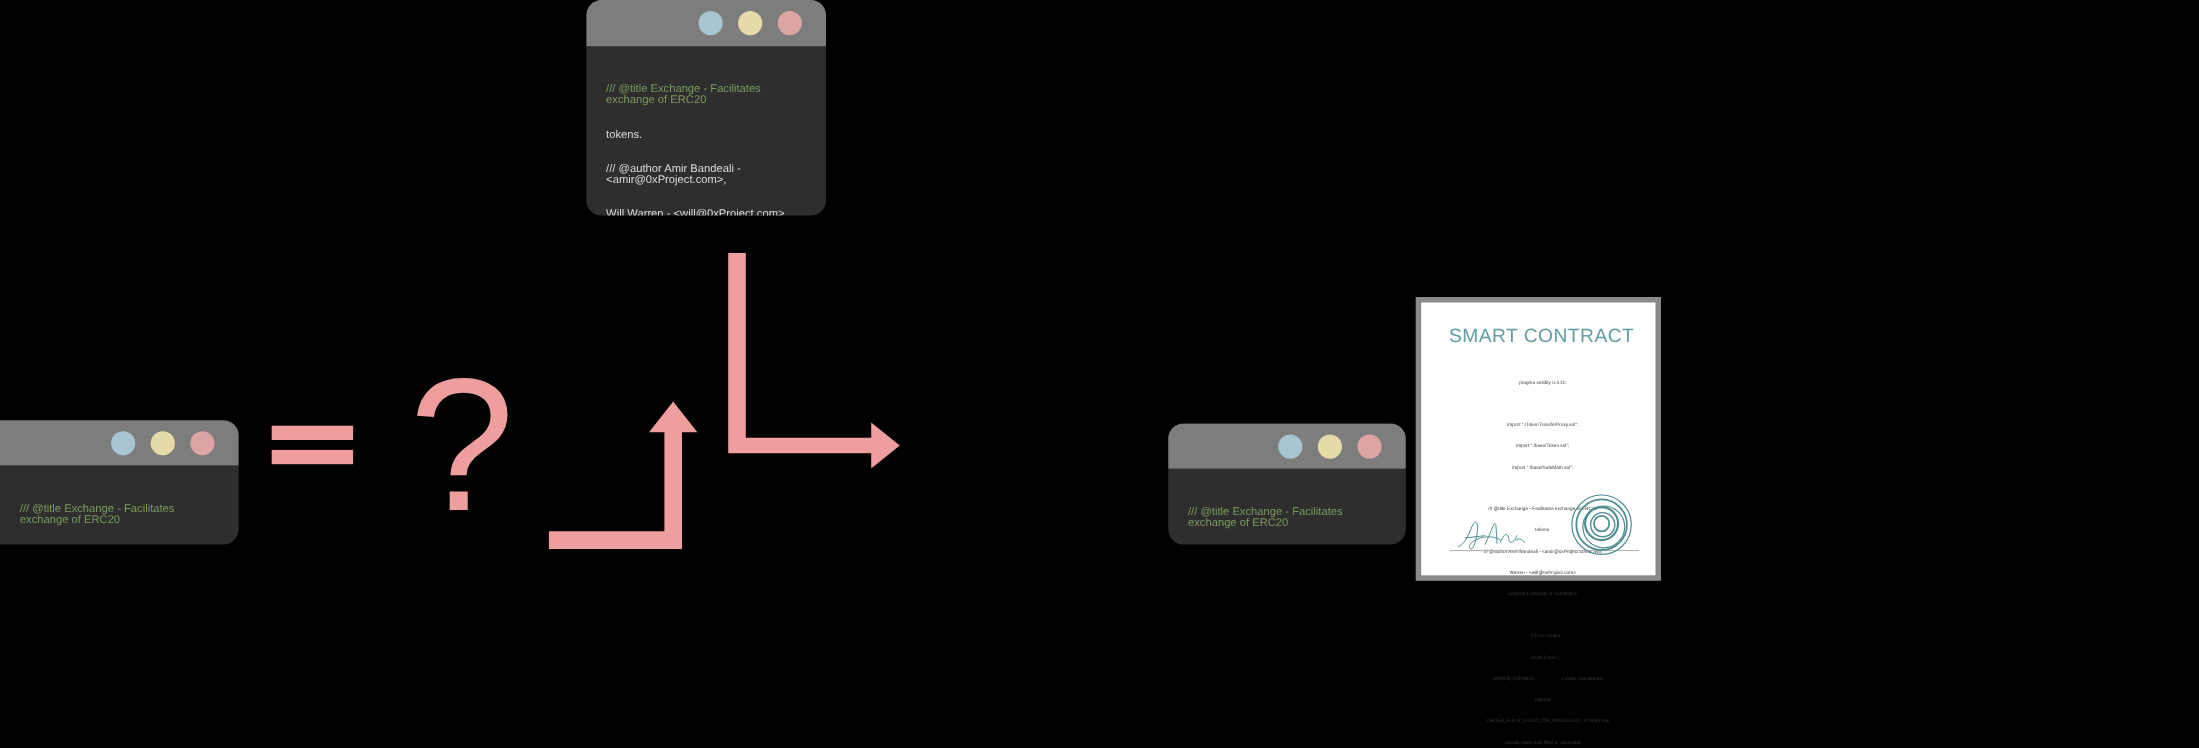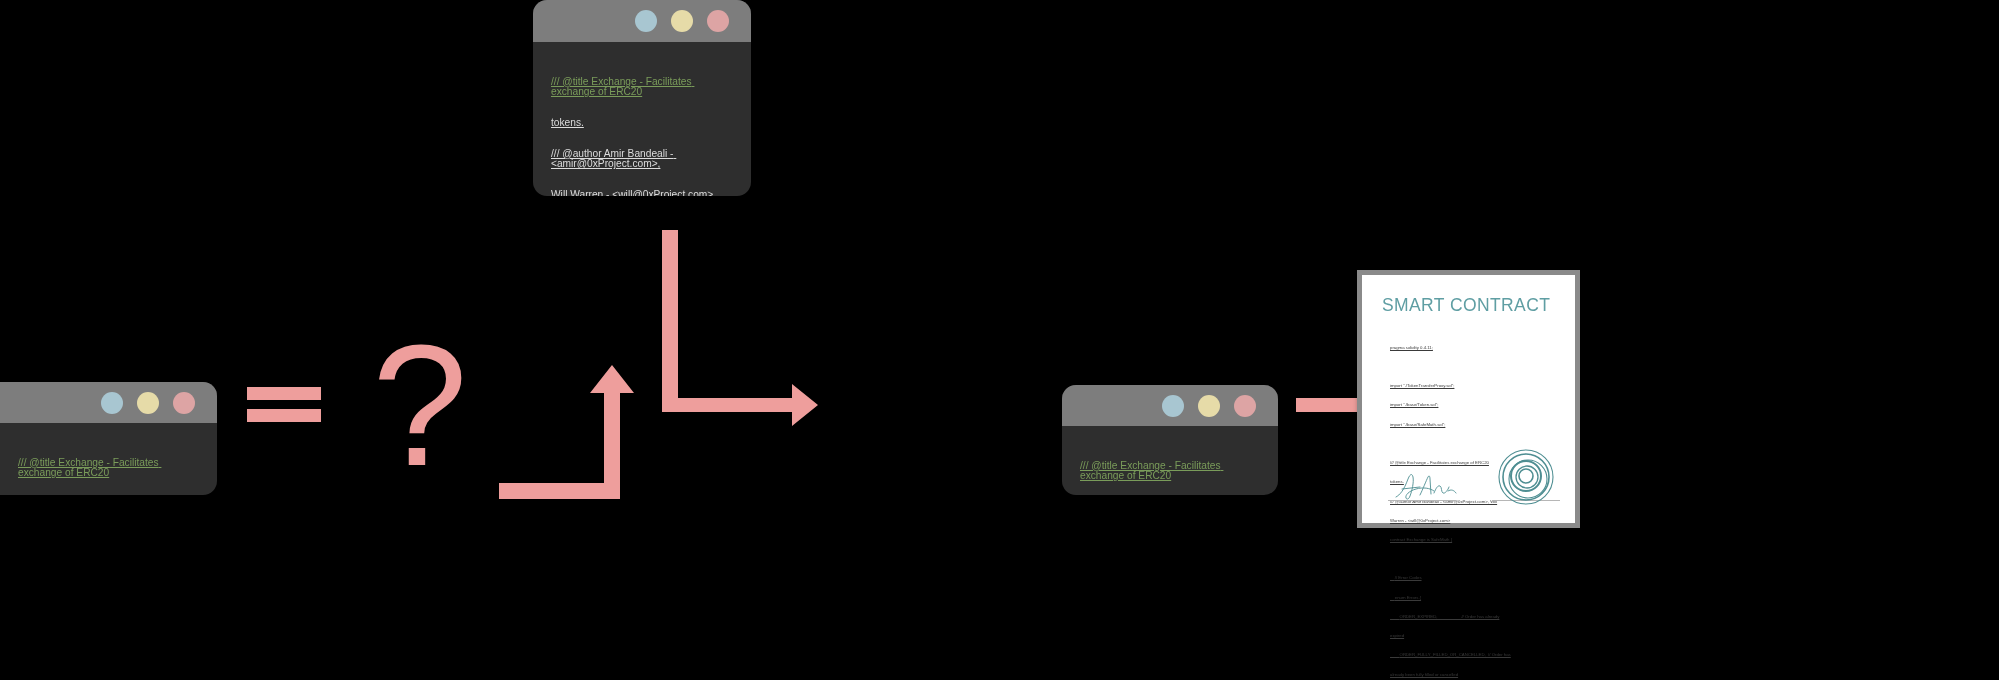--- a/index.html
+++ b/index.html
@@ -34,21 +34,21 @@
   .dot.blue   { background: #a8c6d1; }
   .dot.yellow { background: #e6dba8; }
   .dot.red    { background: #dda4a4; }
 
   .code-body {
     padding: 16px 18px 10px 18px;
     font-family: "Liberation Sans", sans-serif;
     color: #d6d6d6;
     white-space: pre-wrap;
   }
-  .code-line { display: block; text-decoration: underline; }
+  .code-line { display: block; }
   .c-green { color: #7a9c5a; }
   .c-plain { color: #dcdcdc; }
   .blank { display: block; }
 
   
   #window-top { left: 533px; top: 0px; width: 218px; height: 196px; }
   #window-top .code-body { font-size: 10.2px; line-height: 10.3px; padding-top: 14px; }
 
   #window-left { left: 0px; top: 382px; width: 217px; height: 113px;
                  border-top-left-radius: 0; border-bottom-left-radius: 0; }
@@ -86,25 +86,26 @@
 
   
   #arrow-layer {
     position: absolute; left: 0; top: 0;
     width: 1999px; height: 680px;
     pointer-events: none;
   }
 
   
   #contract-document {
-    position: absolute; left: 1357px; top: 270px;
+    position: absolute; left: 1287px; top: 270px;
     width: 223px; height: 258px;
     background: #8a8a8a;
     padding: 5px;
     box-shadow: 2px 2px 6px rgba(0,0,0,0.5);
+    text-align: center;
   }
   #contract-document .page {
     width: 100%; height: 100%;
     background: #ffffff;
     position: relative;
     padding: 14px 14px 0 14px;
   }
   .doc-title {
     color: #5f9ea3;
     font-size: 17.5px;

